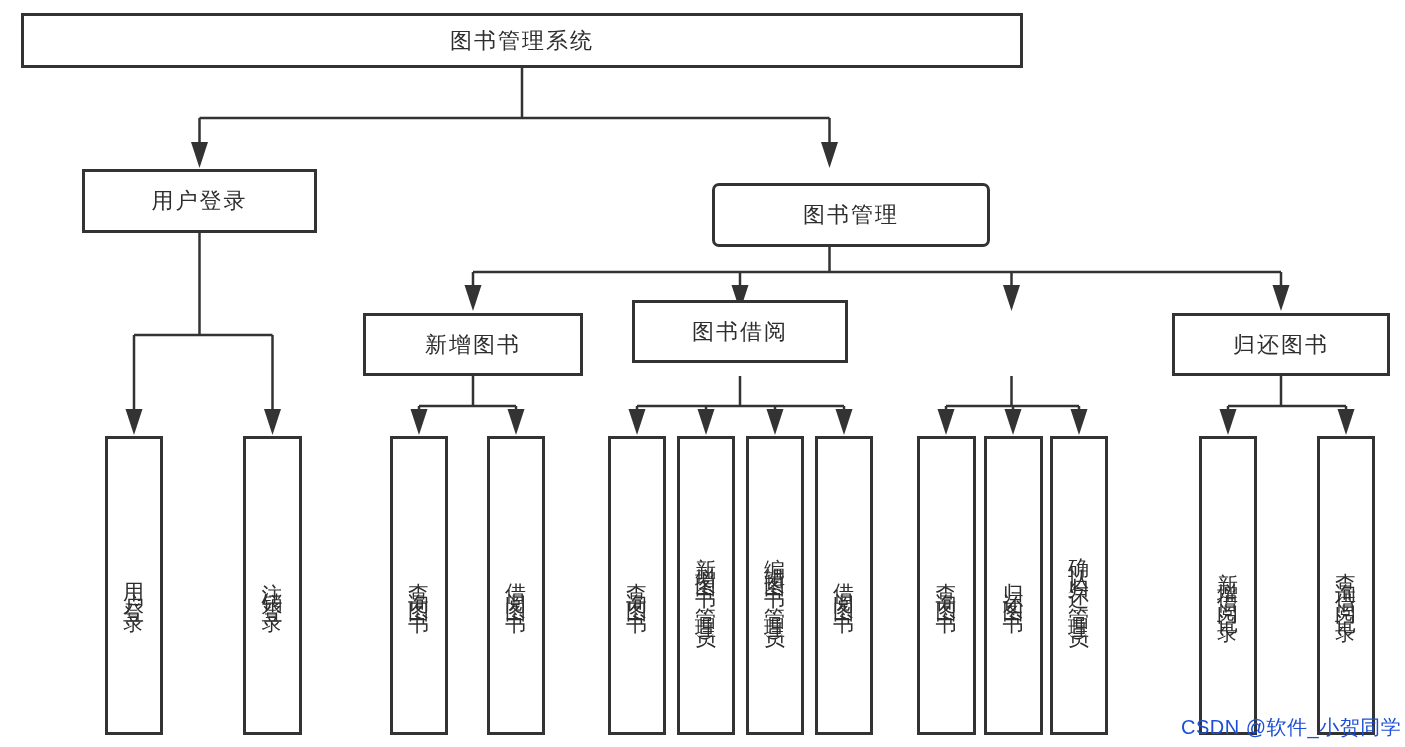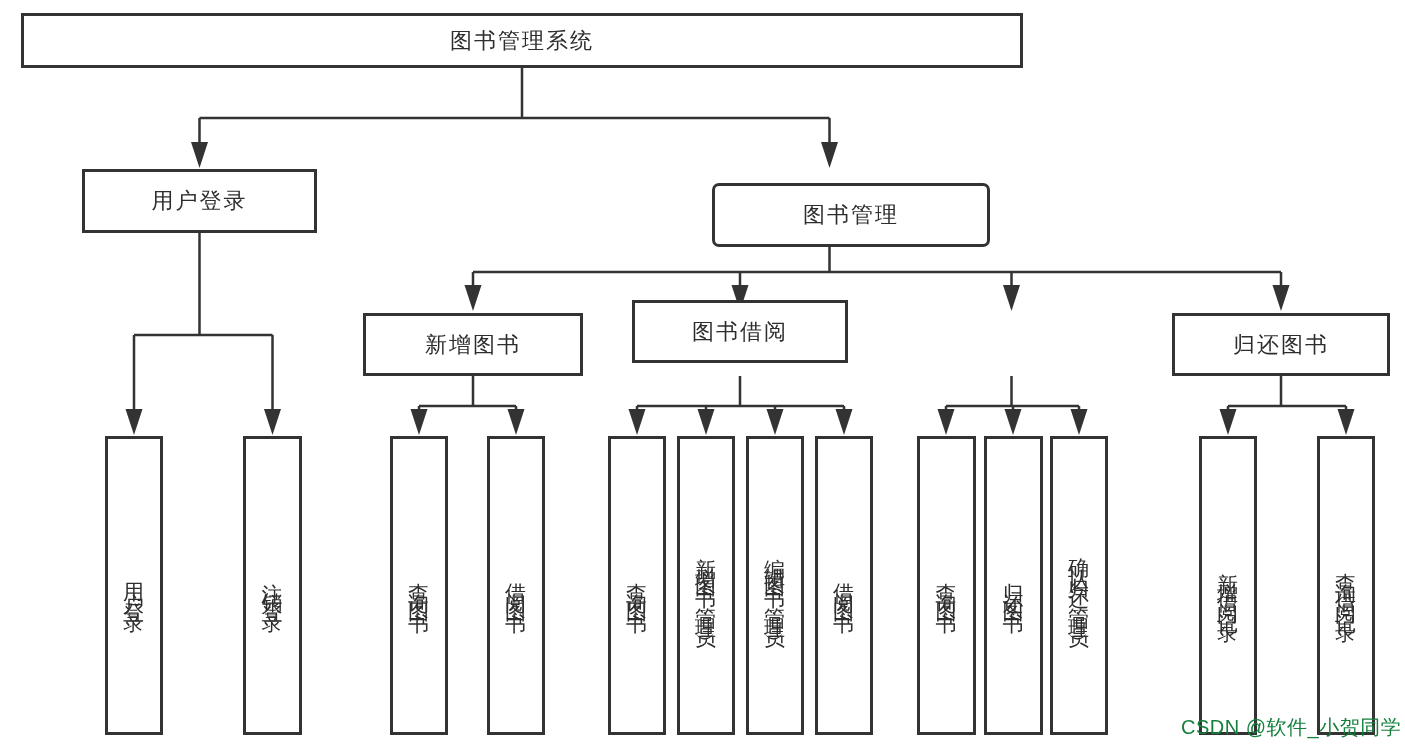--- a/index.html
+++ b/index.html
@@ -39,21 +39,21 @@
     font-size: 21px;
     line-height: 1.0;
     letter-spacing: 10px;
     white-space: nowrap;
   }
   .watermark {
     position: absolute;
     left: 1181px;
     top: 714px;
     font-size: 20px;
-    color: #15803d;
+    color: #1d4ed8;
     letter-spacing: 0.5px;
     white-space: nowrap;
     z-index: 3;
   }
 </style>
 </head>
 <body>
 
 <div class="canvas">
 

